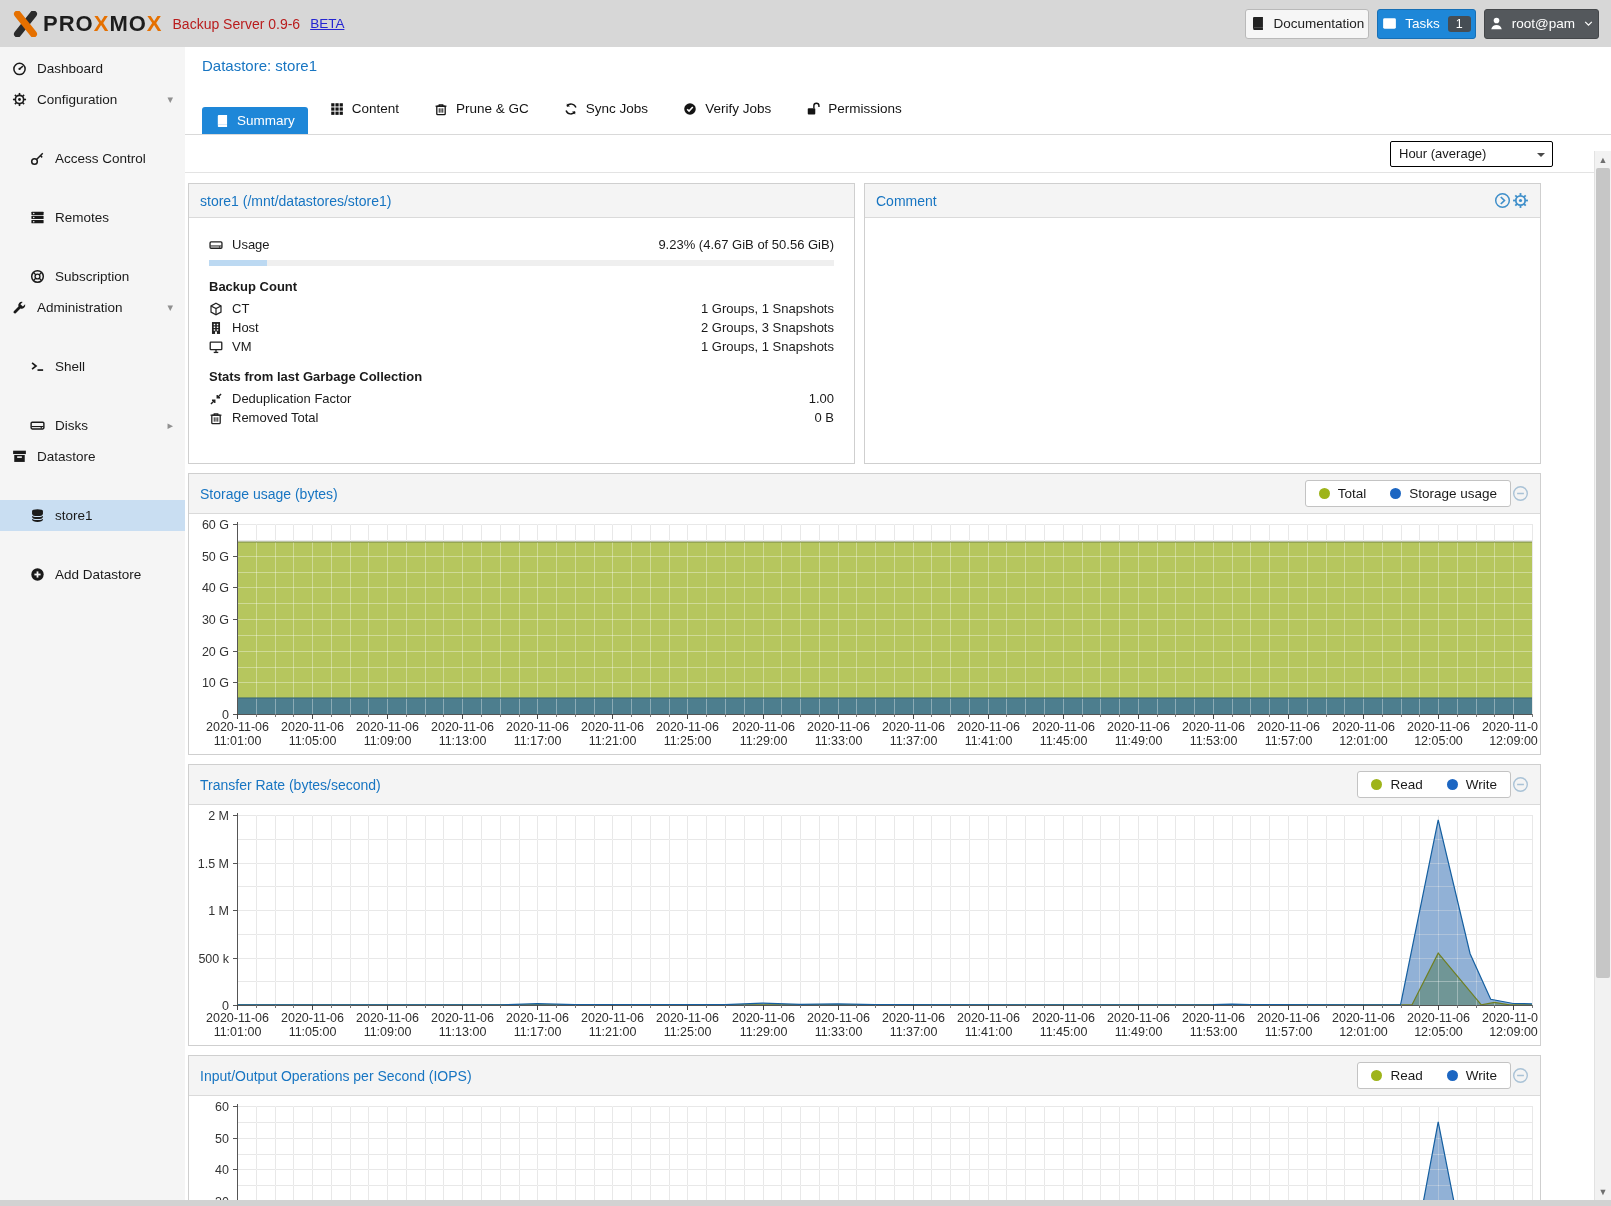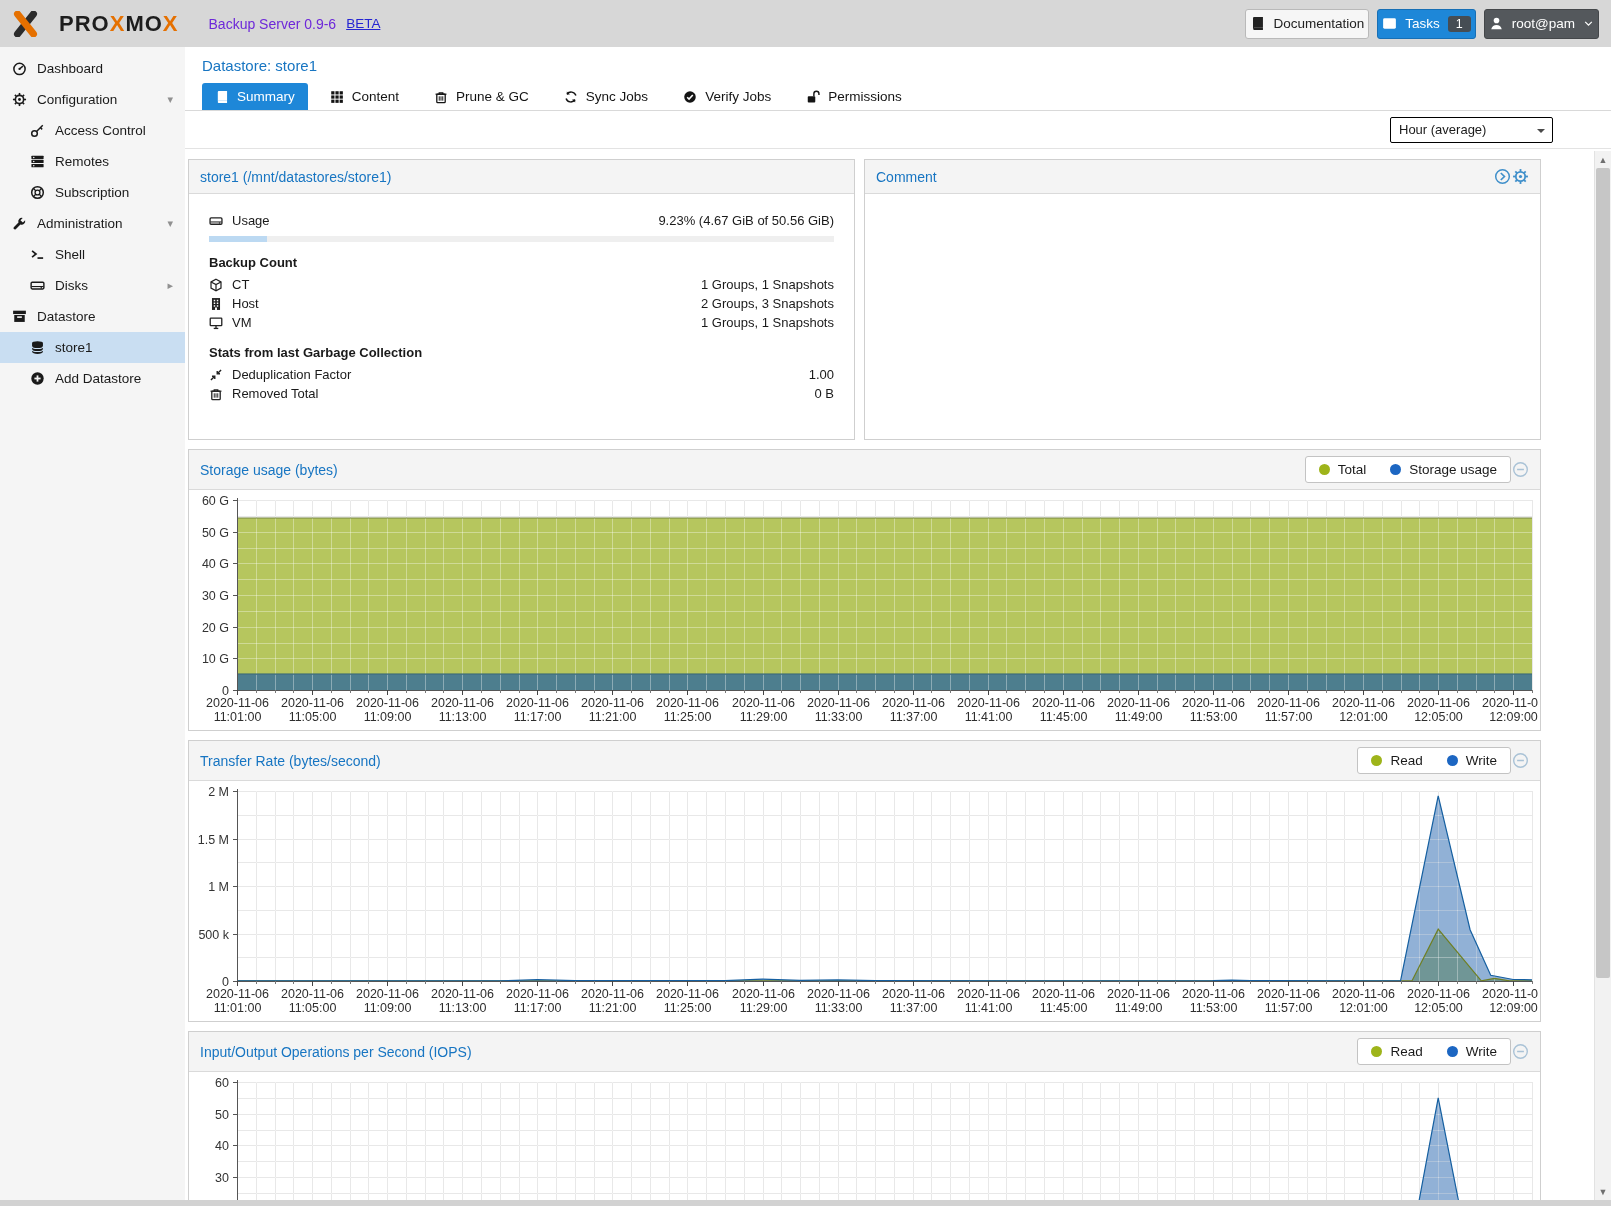--- a/index.html
+++ b/index.html
@@ -2,49 +2,49 @@
 <html style="--accent: #1e87d8; --link-blue: #2525d2; --panel-title-blue: #1775c2; --sidebar-selected: #c9def2; --topbar-bg: #d7d7d7; --usage-bar-fill: #bcd9f2;"><head>
 <meta charset="utf-8">
 <style>
   * { box-sizing: border-box; margin: 0; padding: 0; }
   html,body { width:1611px; height:1206px; overflow:hidden; }
   body { font-family:"Liberation Sans","DejaVu Sans",sans-serif; font-size:13px; color:#1a1a1a; background:#fff; }
   .wrap { position:relative; width:1611px; height:1206px; overflow:hidden; background:#fff; }
 
   
   .topbar { height:47px; background:var(--topbar-bg,#d7d7d7); display:flex; align-items:center; padding:0 12px; gap:10px; }
-  .logo { display:flex; align-items:center; gap:20px; }
+  .logo { display:flex; align-items:center; gap:4px; }
   .brand { font-weight:bold; font-size:22px; letter-spacing:1px; color:#1d1d1d; }
   .brand .org { color:#e57000; }
-  .product { font-size:14px; color:#6d28d9; margin-left:20px; }
+  .product { font-size:14px; color:#b91c1c; margin-left:0; }
   .beta { color:var(--link-blue,#2525d2); text-decoration:underline; font-size:13.5px; cursor:pointer; }
   .tb-right { margin-left:auto; display:flex; align-items:center; gap:8px; }
   .tb-btn { height:30px; border-radius:3px; display:flex; align-items:center; gap:8px; padding:0 4px; font-size:13.5px; cursor:pointer; border:1px solid transparent; }
   .tb-btn .ic { width:15px; height:15px; }
   .btn-doc { background:#f6f6f6; border-color:#b9b9b9; color:#222; }
   .btn-tasks { background:var(--accent,#1e87d8); border-color:#176fb5; color:#fff; }
   .badge { background:#464d54; color:#fff; border-radius:3px; padding:1px 8px; font-size:12.5px; }
   .btn-user { background:#54585c; border-color:#44474a; color:#fff; }
 
   
   .main { position:absolute; top:47px; left:0; right:0; bottom:0; display:flex; }
   .sidebar { width:185px; background:#f5f5f5; flex:none; padding-top:6px; }
   .sb-item { display:flex; align-items:center; gap:10px; padding:0 12px; height:31px; font-size:13.5px; cursor:pointer; color:#1a1a1a; }
   .sb-item .ic { width:15px; height:15px; flex:none; }
-  .sb-item.lvl1 { padding-left:30px; }
+  .sb-item.lvl1 { padding-left:30px;margin-top:28px; }
   .sb-item.selected { background:var(--sidebar-selected,#c9def2); }
   .expander { margin-left:auto; color:#909090; font-size:11px; }
 
   .content { flex:1; display:flex; flex-direction:column; min-width:0; }
   .pagehead { padding:10px 0 0 17px; border-bottom:1px solid #d9d9d9; }
   .page-title { color:var(--panel-title-blue,#1775c2); font-size:15px; margin-bottom:9px; }
   .tabs { display:flex; gap:9px; padding-bottom:0; }
   .tab { display:flex; align-items:center; gap:8px; padding:6px 13px; border-radius:3px 3px 0 0; font-size:13.5px; cursor:pointer; color:#141414; }
   .tab .ic { width:14px; height:14px; }
-  .tab.active { background:var(--accent,#1e87d8); color:#fff; }
+  .tab.active { background:var(--accent,#1e87d8); color:#fff;margin-top:24px; }
 
   .toolbar { height:38px; display:flex; align-items:center; justify-content:flex-end; padding-right:58px; border-bottom:1px solid #e3e3e3; background:#fff; }
   .combo { width:163px; height:26px; border:1px solid #000000; border-radius:2px; background:#fff; display:flex; align-items:center; padding:0 22px 0 8px; font-size:13px; position:relative; cursor:pointer; }
   .combo .caret { position:absolute; right:7px; top:11px; width:0; height:0; border:4px solid transparent; border-top-color:#4a4a4a; }
 
   .panels { flex:1; overflow:hidden; padding:10px 70px 0 3px; display:flex; flex-direction:column; gap:9px; background:#fff; }
   .row1 { display:flex; gap:9px; height:281px; flex:none; }
 
   .panel { border:1px solid #cfcfcf; background:#fff; display:flex; flex-direction:column; }
   .panel-hd { display:flex; align-items:center; background:#f4f4f4; border-bottom:1px solid #dadada; padding:6px 11px; color:var(--panel-title-blue,#1775c2); font-size:14px; flex:none; min-height:34px; }

